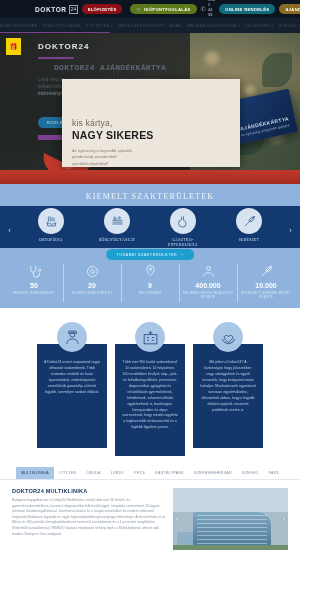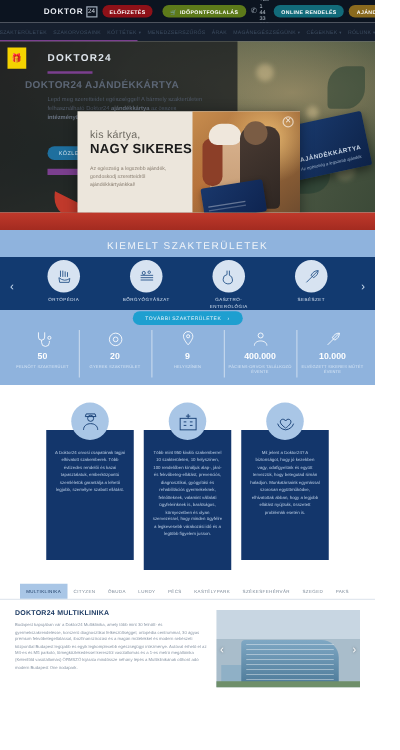--- a/index.html
+++ b/index.html
@@ -58,42 +58,43 @@
     position: absolute; left: 0; top: 0; width: 190px; height: 137px;
     background: rgba(18,22,28,.72);
   }
   .hero-badge {
     position: absolute; left: 6px; top: 5px; width: 15px; height: 17px;
     background: #f5d300; display: flex; align-items: center; justify-content: center;
   }
   .hero-badge span { color: #1a1a1a; font-size: 7px; }
   .hero-title { position: absolute; left: 38px; top: 9px; color: #dfe5ec; font-size: 8px; font-weight: bold; letter-spacing: 1px; }
   .hero-bar { position: absolute; left: 38px; top: 24px; width: 36px; height: 2px; background: #7b3f8f; }
-  .hero-h2 { position: absolute; left: 20px; top: 30px; color: #5c6675; font-size: 8px; font-weight: bold; letter-spacing: .3px; }
+  .hero-h2 { position: absolute; left: 54px; top: 30px; color: #5c6675; font-size: 8px; font-weight: bold; letter-spacing: .3px; font-family: Liberation Mono, monospace; }
   .hero-p { position: absolute; left: 38px; top: 43px; width: 130px; color: #4f5968; font-size: 4.6px; line-height: 1.55; }
   .hero-p b { color: #6b7584; }
   .hero-cta {
     position: absolute; left: 38px; top: 84px; background: #1e6f9e; color: #cfe3ef;
     font-size: 4.3px; padding: 3px 9px; border-radius: 8px; display: flex; align-items: center; gap: 4px;
     letter-spacing: .4px;
   }
   .hero-strip { position: absolute; left: 38px; top: 102px; width: 150px; height: 5px;
     background: linear-gradient(90deg,#7b3f8f 0 18%, #1e6f9e 18% 38%, #d4a017 38% 55%, #2d8a4e 55% 72%, #c0392b 72% 100%); }
   .bokeh { position: absolute; border-radius: 50%; background: rgba(255,225,170,.35); filter: blur(2px); }
   .pine { position: absolute; background: #2f4436; border-radius: 50% 10% 50% 10%; opacity: .85; }
 
   
   .bow { position: absolute; left: 42px; top: 118px; width: 52px; height: 30px; z-index: 3; }
 
   
   .modal {
-    position: absolute; left: 62px; top: 56px; width: 178px; height: 88px;
+    position: absolute; left: 62px; top: 46px; width: 178px; height: 88px;
     background: #ece6dc; z-index: 10; overflow: hidden;
     box-shadow: 0 2px 10px rgba(0,0,0,.45);
     display: flex;
+    align-items: flex-end;
   }
   .modal-left { width: 92px; padding: 13px 0 0 10px; position: relative; }
   .modal-k1 { color: #6e6a62; font-size: 8.5px; letter-spacing: .2px; }
   .modal-k2 { color: #1c1c1c; font-size: 10.5px; font-weight: bold; letter-spacing: .2px; margin-top: 1px; }
   .modal-p { color: #8a7f72; font-size: 4.1px; line-height: 1.55; margin-top: 7px; width: 80px; }
   .modal-right {
     flex: 1; position: relative; overflow: hidden;
     background:
       radial-gradient(circle at 70% 25%, rgba(255,210,130,.75), transparent 40%),
       radial-gradient(circle at 20% 70%, rgba(210,120,60,.5), transparent 45%),
@@ -128,20 +129,21 @@
   .bigcard-t { position: absolute; right: 6px; bottom: 12px; color: #c9d6e6; font-size: 5px; letter-spacing: .4px; font-weight: bold; }
   .bigcard-s { position: absolute; right: 7px; bottom: 6px; color: #9fb3cc; font-size: 3.4px; font-style: italic; }
 
   
   .redband { height: 14px; background: linear-gradient(#c0392b,#a32b20); position: relative; z-index: 2; }
 
   
   .spec {
     position: relative; height: 64px;
     background: linear-gradient(#8fb3dd 0 34%, #123a70 34% 100%);
+    font-family: Liberation Serif, serif;
   }
   .spec-title { text-align: center; color: #f0f4f9; font-size: 8px; letter-spacing: 1.2px; padding-top: 8px; }
   .spec-row { display: flex; justify-content: center; gap: 14px; margin-top: 7px; }
   .spec-item { width: 52px; text-align: center; }
   .spec-circle {
     width: 26px; height: 26px; border-radius: 50%; background: #d7e3f1; margin: 0 auto;
     display: flex; align-items: center; justify-content: center;
   }
   .spec-label { color: #d5e2f2; font-size: 3.6px; letter-spacing: .4px; margin-top: 4px; line-height: 1.3; }
   .spec-arrow { position: absolute; top: 40px; color: #cfe0f3; font-size: 9px; }

